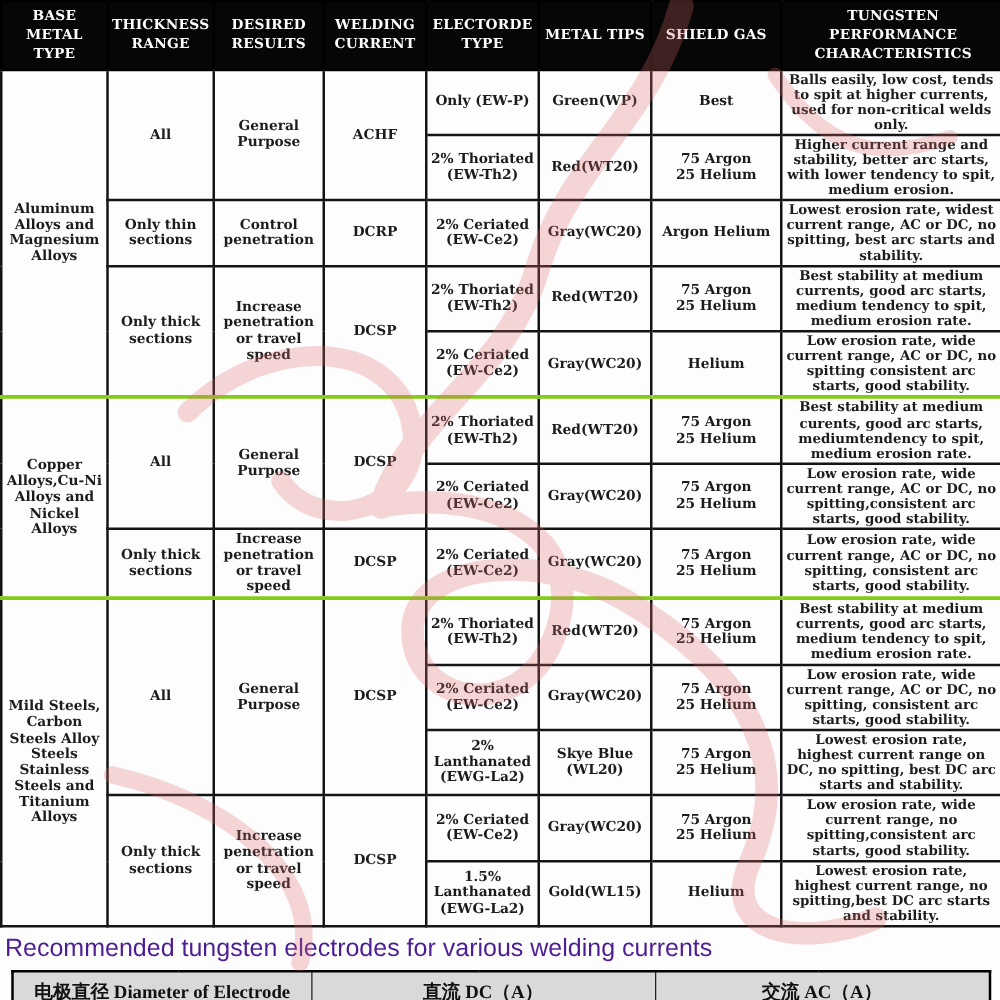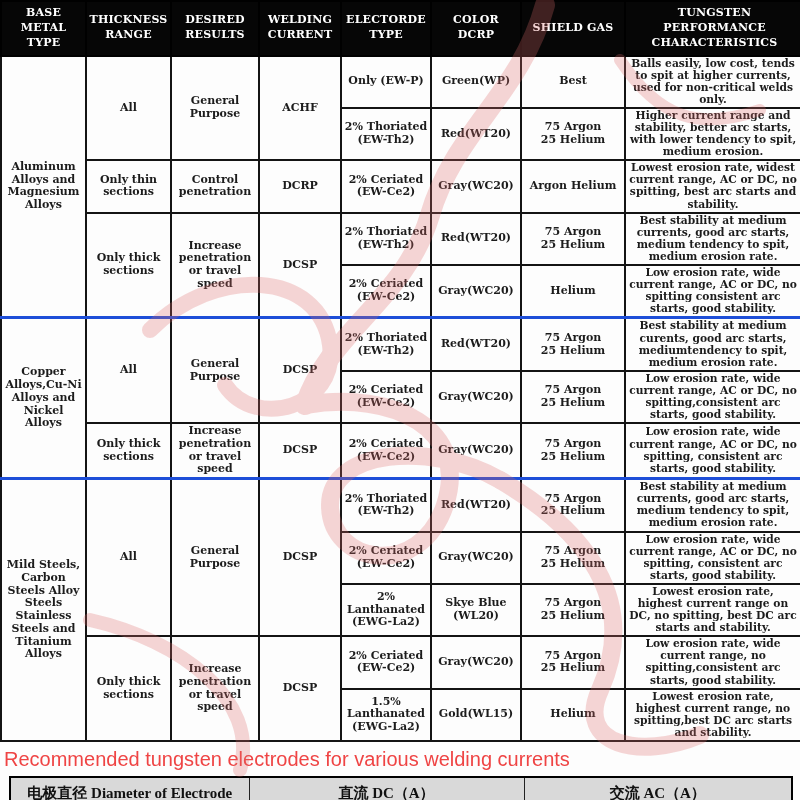--- a/index.html
+++ b/index.html
@@ -10,25 +10,25 @@
   table.t1{border-collapse:collapse;width:800px;table-layout:fixed;
     font-family:"DejaVu Serif",serif;border:2px solid #000;}
   table.t1 th{background:#060606;color:#fff;font-size:11px;font-weight:700;
     padding:4px 2px;border:2px solid #000;text-align:center;white-space:pre-line;
     line-height:1.35;letter-spacing:.2px;height:30px;vertical-align:middle;}
   table.t1 th.left{text-align:center;padding-left:5px;}
   table.t1 td{border:2px solid #141414;font-weight:700;font-size:11px;
     text-align:center;padding:1px 2px;line-height:1.16;color:#1c1c1c;
     white-space:pre-line;vertical-align:middle;background:transparent;}
   table.t1 td.ch{text-align:center;font-size:10.7px;line-height:1.13;padding:1px 3px;margin-left:16px;}
-  table.t1 tr.gs td{border-top:3px solid #1d4ed8;}
+  table.t1 tr.gs td{border-top:3px solid #84cc16;}
   .muted{color:#50505c;margin-top:42px;}
 
   
-  .sec-title{font-family:"Liberation Sans",sans-serif;font-size:20px;color:#ef4444;
+  .sec-title{font-family:"Liberation Sans",sans-serif;font-size:20px;color:#4c1d95;
     padding:6px 0 5px 4px;}
 
   
   table.t2{border-collapse:collapse;width:782px;margin-left:9px;table-layout:fixed;
     font-family:"Liberation Serif",serif;font-size:14.5px;color:#111;
     border:2px solid #000;}
   table.t2 th, table.t2 td{border:1px solid #222;text-align:center;vertical-align:middle;}
   table.t2 thead tr.grp th{background:#d9d9d9;font-weight:700;font-size:15px;
     height:28px;border-bottom:1.5px solid #222;}
 
@@ -68,21 +68,21 @@
         <th>BASE METAL
 TYPE</th>
         <th>THICKNESS
 RANGE</th>
         <th>DESIRED
 RESULTS</th>
         <th>WELDING
 CURRENT</th>
         <th>ELECTORDE
 TYPE</th>
-        <th>COLOR DCRP</th>
+        <th>METAL TIPS</th>
         <th>SHIELD GAS</th>
         <th class="left">TUNGSTEN PERFORMANCE
 CHARACTERISTICS</th>
       </tr>
     </thead>
     <tbody>
       <tr>
         <td rowspan="5">Aluminum Alloys and Magnesium Alloys</td>
         <td rowspan="2">All</td>
         <td rowspan="2">General Purpose</td>

